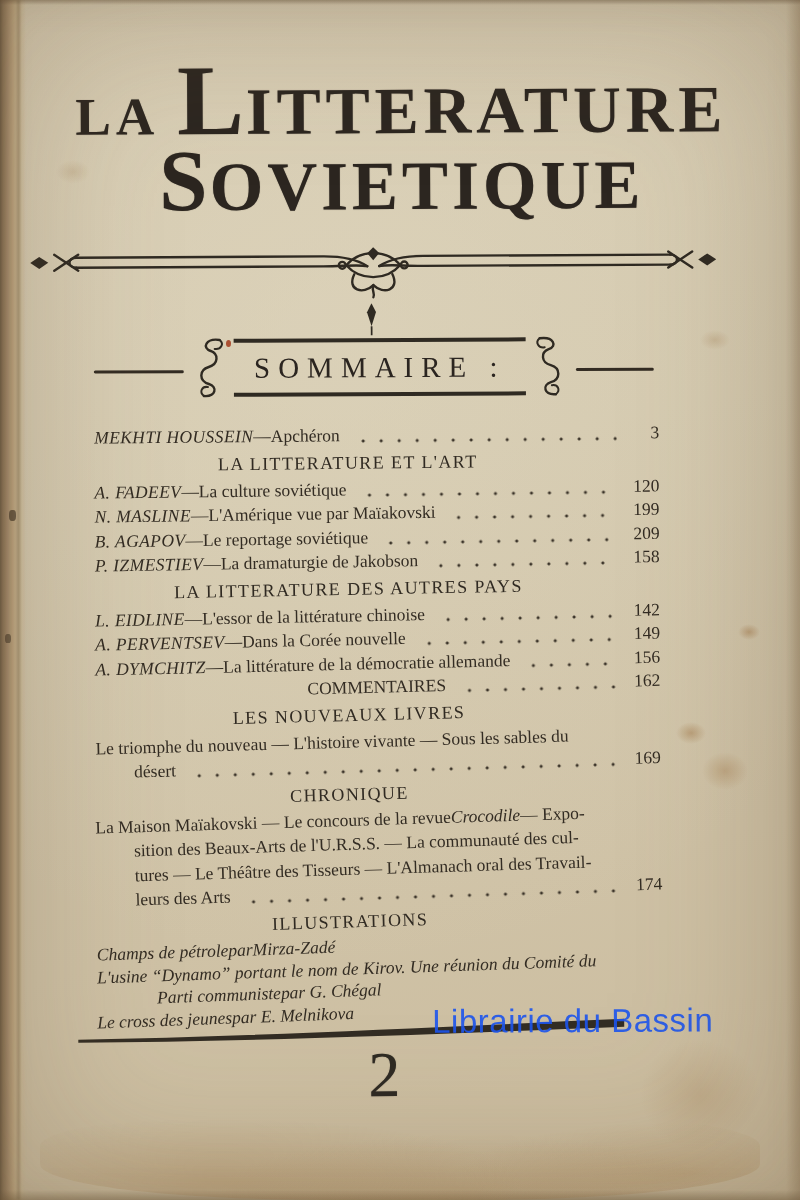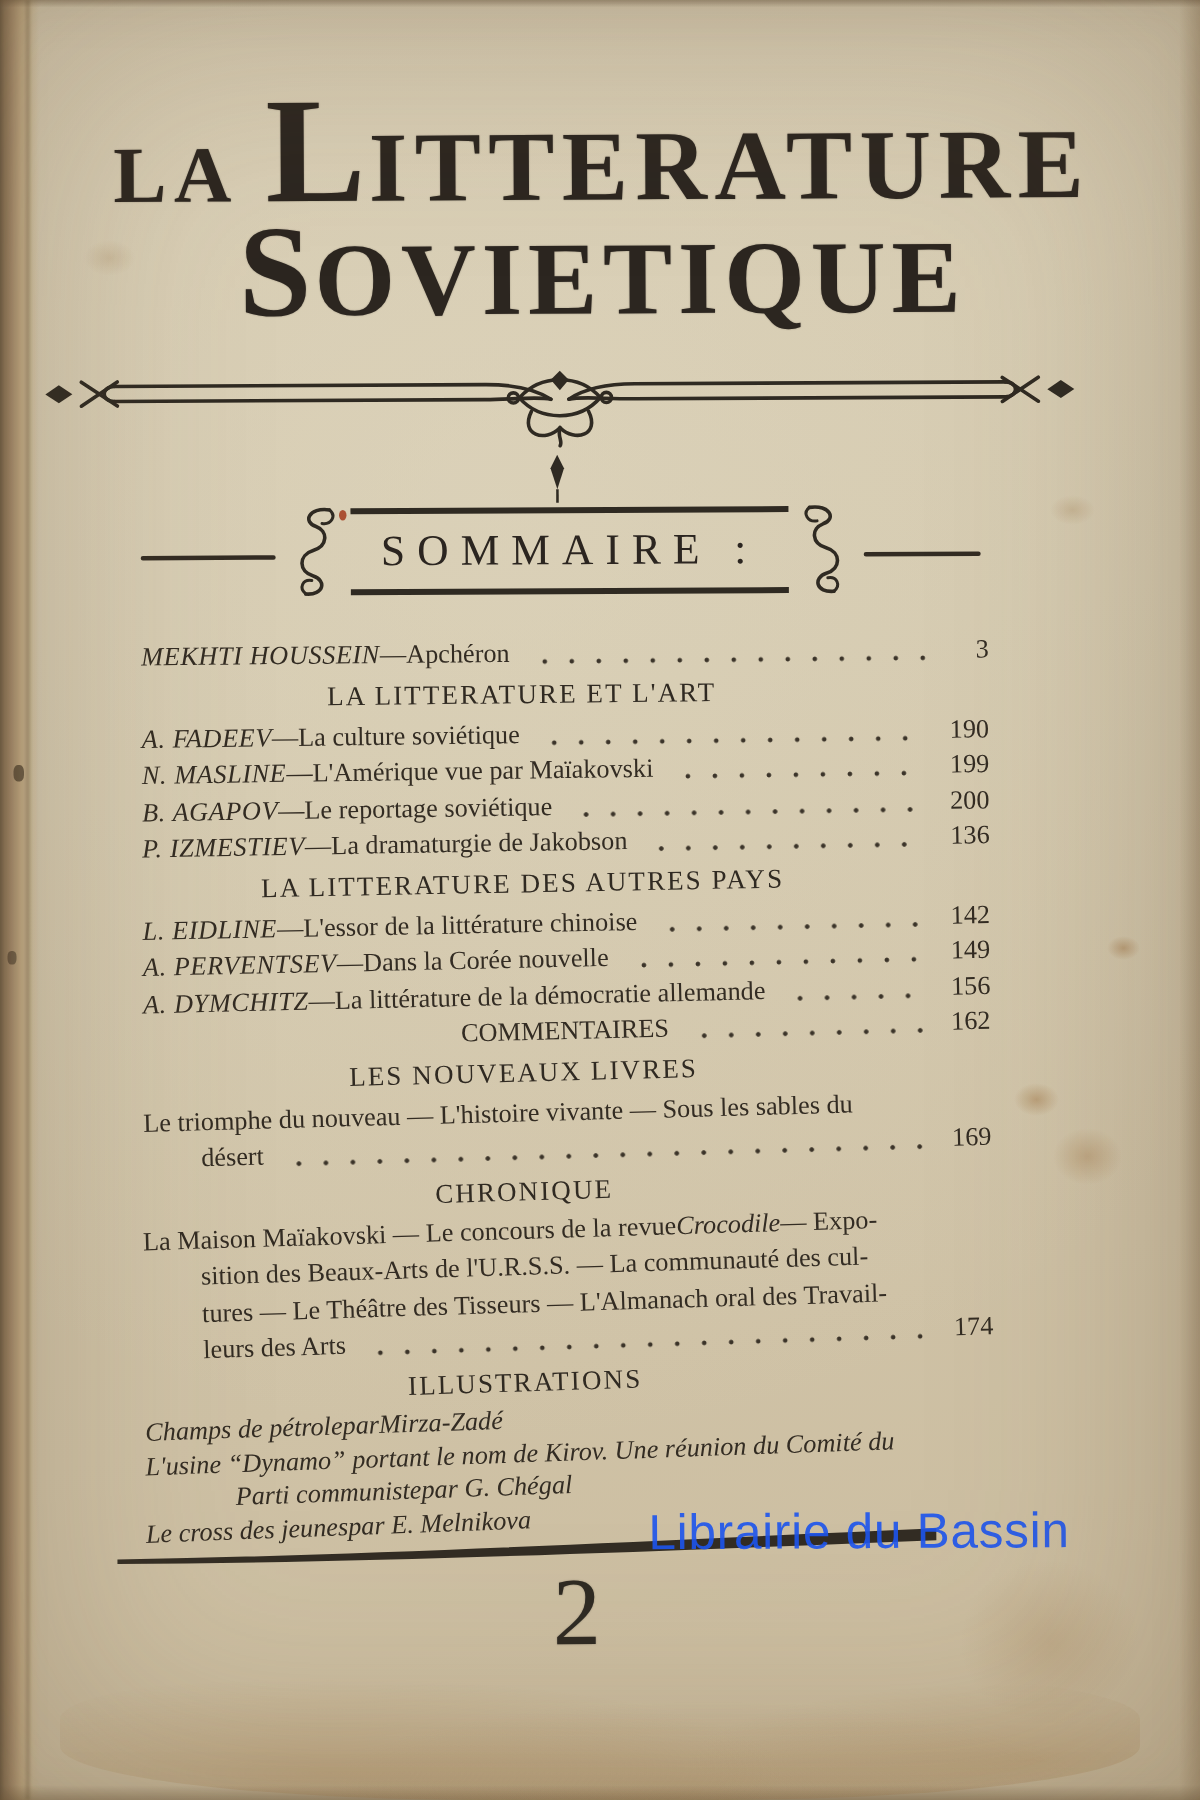--- a/index.html
+++ b/index.html
@@ -127,48 +127,48 @@
             <span class="pg">3</span>
           </div>
         </div>
         <div class="toc-section" style="transform: rotate(-0.335deg);">LA LITTERATURE ET L'ART</div>
         <div class="toc-row" style="transform: rotate(-0.42deg);">
           <div class="toc-line">
             <span class="s-ai">A. FADEEV</span>
             <span class="s-r"> — </span>
             <span class="s-r">La culture soviétique</span>
             <span class="dots"></span>
-            <span class="pg">190</span>
+            <span class="pg">120</span>
           </div>
         </div>
         <div class="toc-row" style="transform: rotate(-0.505deg);">
           <div class="toc-line">
             <span class="s-ai">N. MASLINE</span>
             <span class="s-r"> — </span>
             <span class="s-r">L'Amérique vue par Maïakovski</span>
             <span class="dots"></span>
             <span class="pg">199</span>
           </div>
         </div>
         <div class="toc-row" style="transform: rotate(-0.59deg);">
           <div class="toc-line">
             <span class="s-ai">B. AGAPOV</span>
             <span class="s-r"> — </span>
             <span class="s-r">Le reportage soviétique</span>
             <span class="dots"></span>
-            <span class="pg">200</span>
+            <span class="pg">209</span>
           </div>
         </div>
         <div class="toc-row" style="transform: rotate(-0.675deg);">
           <div class="toc-line">
             <span class="s-ai">P. IZMESTIEV</span>
             <span class="s-r"> — </span>
             <span class="s-r">La dramaturgie de Jakobson</span>
             <span class="dots"></span>
-            <span class="pg">136</span>
+            <span class="pg">158</span>
           </div>
         </div>
         <div class="toc-section" style="transform: rotate(-0.76deg);">LA LITTERATURE DES AUTRES PAYS</div>
         <div class="toc-row" style="transform: rotate(-0.845deg);">
           <div class="toc-line">
             <span class="s-ai">L. EIDLINE</span>
             <span class="s-r"> — </span>
             <span class="s-r">L'essor de la littérature chinoise</span>
             <span class="dots"></span>
             <span class="pg">142</span>

